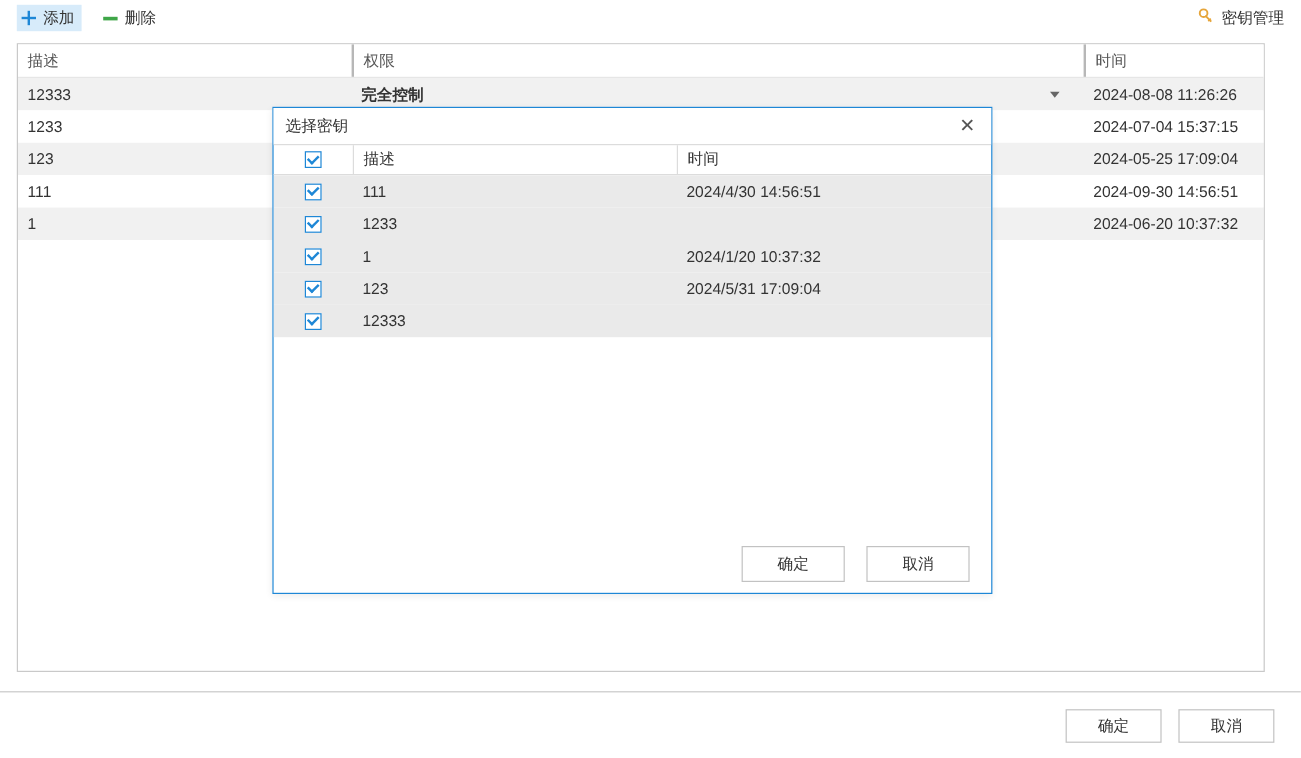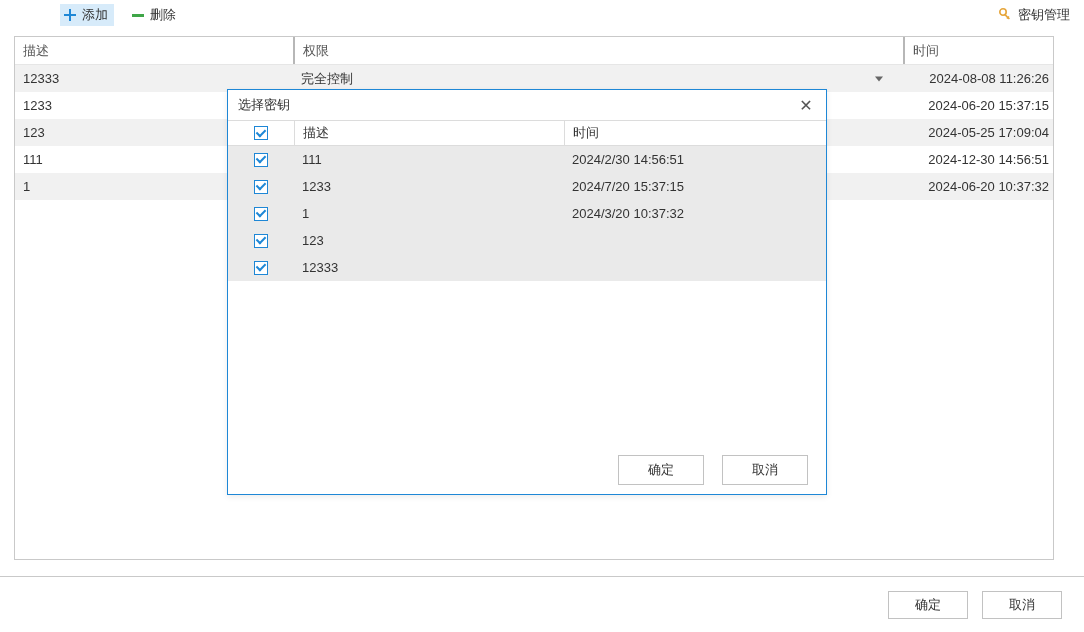--- a/index.html
+++ b/index.html
@@ -1,43 +1,43 @@
 <!DOCTYPE html>
 <html><head>
 <meta charset="utf-8">
 <style>
   * { box-sizing: border-box; font-family: "Microsoft YaHei", "PingFang SC", Arial, sans-serif; }
   body { margin: 0; background: #fff; font-size: 13px; color: #333; }
   .page { width: 1084px; height: 632px; position: relative; }
 
   
-  .toolbar { height: 30px; display: flex; align-items: center; padding: 0 14px; margin-left: 46px; }
+  .toolbar { height: 30px; display: flex; align-items: center; padding: 0 14px; }
   .toolbar-btn { display: flex; align-items: center; margin-right: 14px; cursor: pointer; padding: 2px 6px 2px 2px; }
   .toolbar-btn.sel { background: #d7ebfa; }
   .toolbar-btn .ico { width: 16px; height: 16px; margin-right: 4px; display:flex; align-items:center; justify-content:center; }
   .toolbar-btn span.lbl { color: #333; }
   .spacer { flex: 1; }
-  .key-mgmt { display: flex; align-items: center; cursor: pointer; }
+  .key-mgmt { display: flex; align-items: flex-start; cursor: pointer; }
   .key-mgmt .ico { width: 16px; height: 16px; margin-right: 4px; }
 
   
   .main-area { position: absolute; left: 14px; right: 30px; top: 36px; bottom: 72px; border: 1px solid #c9c9c9; background: #fff; }
   .th-row { display: flex; height: 28px; background: #fff; border-bottom: 1px solid #e6e6e6; }
   .th { display: flex; align-items: center; padding: 0 8px; color: #555; border-left: 2px solid #b7b7b7; }
   .th:first-child { border-left: none; }
   .col-desc { width: 278px; }
   .col-perm { flex: 1; }
   .col-time { width: 150px; }
   .td-row { display: flex; height: 27px; align-items: center; }
   .td-row.odd { background: #f1f1f1; }
   .td-row.even { background: #fff; }
   .td { padding: 0 8px; }
-  .td.col-perm { position: relative; }
+  .td.col-perm { position: relative; font-weight: bold; }
   .perm-caret { position: absolute; right: 20px; top: 50%; transform: translateY(-50%); width: 0; height: 0; border-left: 4px solid transparent; border-right: 4px solid transparent; border-top: 5px solid #666; }
-  .td.col-time { text-align: right; padding-right: 4px; color: #333; }
+  .td.col-time { text-align: left; padding-right: 4px; color: #333; }
 
   
   .footer { position: absolute; left: 0; right: 0; bottom: 0; height: 56px; border-top: 1px solid #c9c9c9; display: flex; justify-content: flex-end; align-items: center; padding-right: 22px; gap: 14px; }
   .btn { width: 80px; height: 28px; border: 1px solid #c2c2c2; background: #fff; display: flex; align-items: center; justify-content: center; cursor: pointer; color: #333; }
 
   
   .dialog { position: absolute; left: 227px; top: 89px; width: 600px; height: 406px; background: #fff; border: 1px solid #1e87d6; display: flex; flex-direction: column; box-shadow: 0 2px 6px rgba(0,0,0,.08); }
   .dlg-header { height: 30px; display: flex; align-items: center; padding: 0 10px; background: #fff; }
   .dlg-title { flex: 1; color: #333; }
   .dlg-close { width: 20px; height: 20px; display: flex; align-items: center; justify-content: center; cursor: pointer; color: #555; font-size: 16px; }
@@ -97,31 +97,31 @@
     </div>
     <div id="main-rows">
         <div class="td-row odd">
           <div class="td col-desc">12333</div>
           <div class="td col-perm">完全控制<span class="perm-caret"></span></div>
           <div class="td col-time">2024-08-08 11:26:26</div>
         </div>
         <div class="td-row even">
           <div class="td col-desc">1233</div>
           <div class="td col-perm"></div>
-          <div class="td col-time">2024-06-20 15:37:15</div>
+          <div class="td col-time">2024-07-04 15:37:15</div>
         </div>
         <div class="td-row odd">
           <div class="td col-desc">123</div>
           <div class="td col-perm"></div>
           <div class="td col-time">2024-05-25 17:09:04</div>
         </div>
         <div class="td-row even">
           <div class="td col-desc">111</div>
           <div class="td col-perm"></div>
-          <div class="td col-time">2024-12-30 14:56:51</div>
+          <div class="td col-time">2024-09-30 14:56:51</div>
         </div>
         <div class="td-row odd">
           <div class="td col-desc">1</div>
           <div class="td col-perm"></div>
           <div class="td col-time">2024-06-20 10:37:32</div>
         </div>
       </div>
   </div>
 
   <div class="dialog">
@@ -137,41 +137,41 @@
       </div>
       <div class="dcol-desc">描述</div>
       <div class="dcol-time">时间</div>
     </div>
     <div class="dlg-body" id="dlg-rows">
         <div class="dlg-row">
           <div class="dcol-chk">
             <div class="chk"></div>
           </div>
           <div class="dcol-desc">111</div>
-          <div class="dcol-time">2024/2/30 14:56:51</div>
+          <div class="dcol-time">2024/4/30 14:56:51</div>
         </div>
         <div class="dlg-row">
           <div class="dcol-chk">
             <div class="chk"></div>
           </div>
           <div class="dcol-desc">1233</div>
-          <div class="dcol-time">2024/7/20 15:37:15</div>
         </div>
         <div class="dlg-row">
           <div class="dcol-chk">
             <div class="chk"></div>
           </div>
           <div class="dcol-desc">1</div>
-          <div class="dcol-time">2024/3/20 10:37:32</div>
+          <div class="dcol-time">2024/1/20 10:37:32</div>
         </div>
         <div class="dlg-row">
           <div class="dcol-chk">
             <div class="chk"></div>
           </div>
           <div class="dcol-desc">123</div>
+          <div class="dcol-time">2024/5/31 17:09:04</div>
         </div>
         <div class="dlg-row">
           <div class="dcol-chk">
             <div class="chk"></div>
           </div>
           <div class="dcol-desc">12333</div>
         </div>
       </div>
     <div class="dlg-footer">
       <div class="btn-lg">确定</div>

